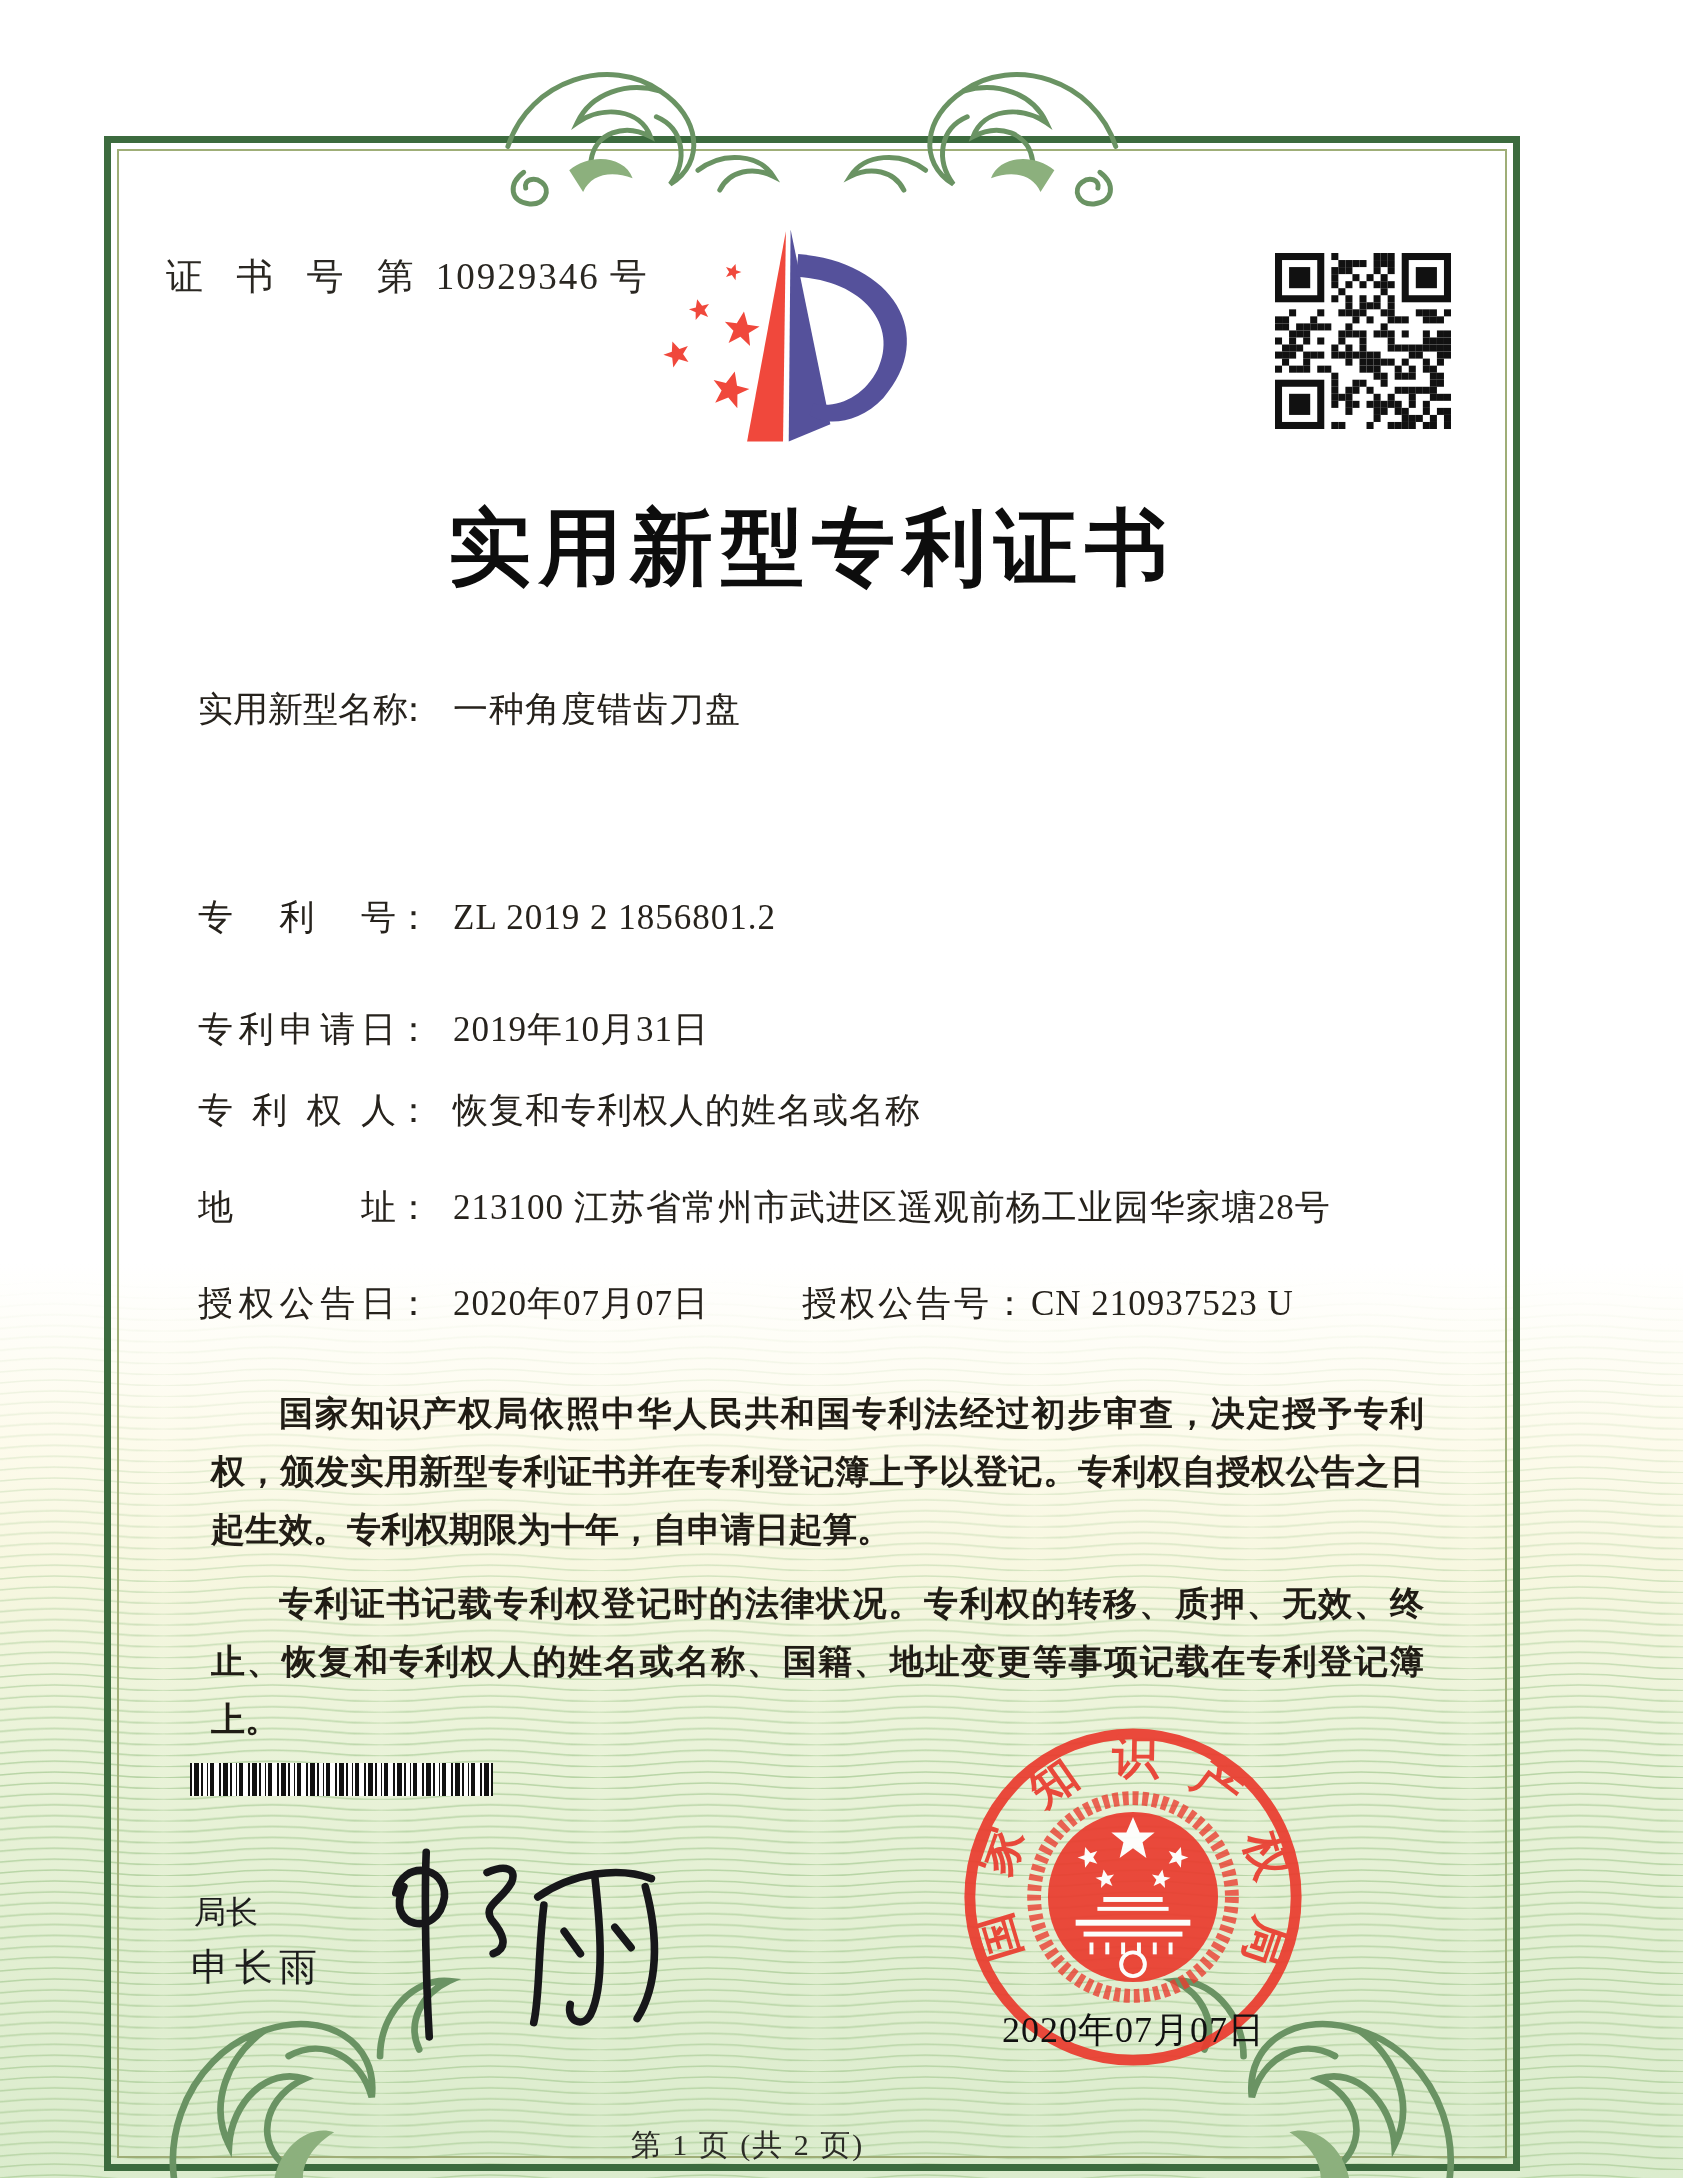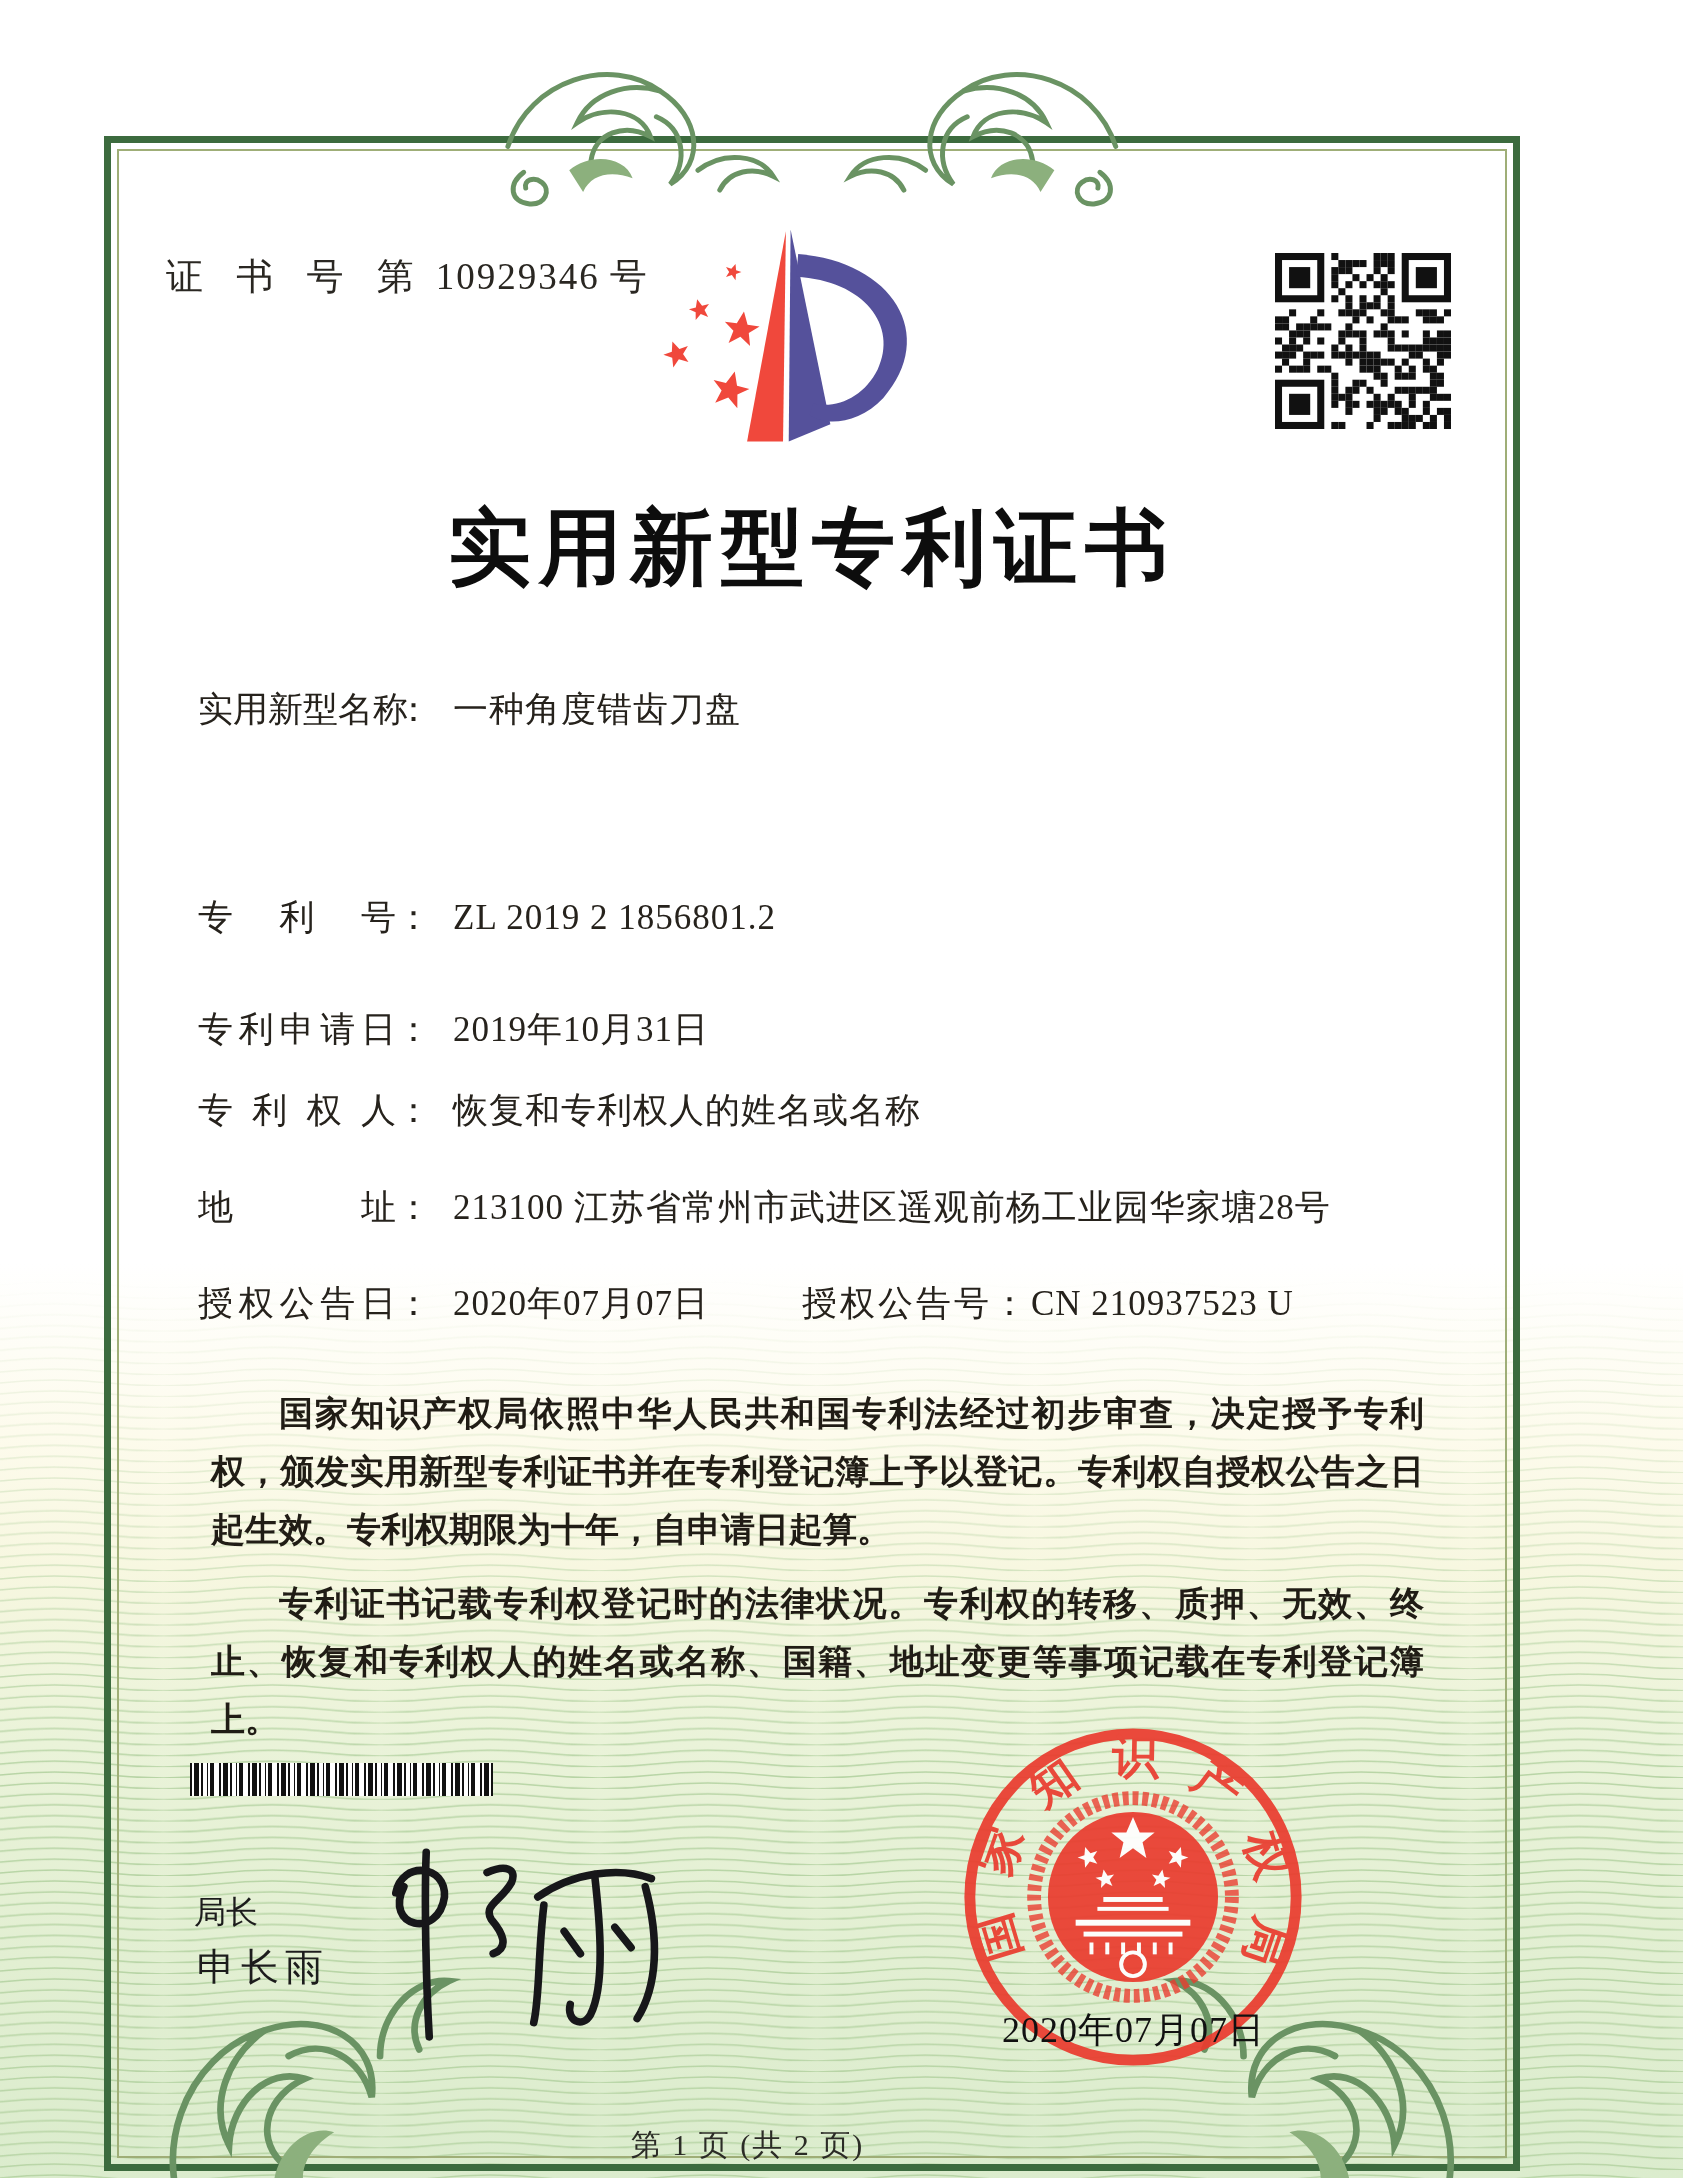--- a/index.html
+++ b/index.html
@@ -35,21 +35,21 @@
              line-height:58px;text-align:justify;color:#201c15;}
   .body-text p{margin:16px;text-indent:2em;font-weight:bold;}
   
   .barcode{position:absolute;left:190px;top:1763px;width:303px;height:33px;
     background:repeating-linear-gradient(90deg,
       #111 0 2px,#fff 2px 4px,#111 4px 9px,#fff 9px 11px,#111 11px 13px,
       #fff 13px 17px,#111 17px 18px,#fff 18px 20px,#111 20px 24px,#fff 24px 29px);}
   
   .signer-title{position:absolute;left:194px;top:1879px;font-size:32px;
                 font-family:"Liberation Sans","DejaVu Sans",sans-serif;color:#1c1c1c;margin-top:12px;}
-  .signer-name{position:absolute;left:197px;top:1942px;font-size:38px;letter-spacing:6px;
+  .signer-name{position:absolute;left:191px;top:1942px;font-size:38px;letter-spacing:6px;
                font-family:Liberation Mono, monospace;color:#1c1c1c;text-align:center;}
   .signature{position:absolute;left:364px;top:1834px;width:307px;height:213px;}
   .sig{fill:none;stroke:#17171a;stroke-width:7.5;stroke-linecap:round;stroke-linejoin:round;}
   
   .seal{position:absolute;left:955px;top:1719px;width:356px;height:356px;opacity:0.92;}
   .seal-date{position:absolute;left:985px;top:2006px;width:297px;text-align:center;
              font-size:36px;letter-spacing:1px;color:#111;z-index:5;}
   .footer{position:absolute;left:0;top:2125px;width:1495px;text-align:center;
           font-size:30px;letter-spacing:2px;color:#2b2b26;}
 </style>

